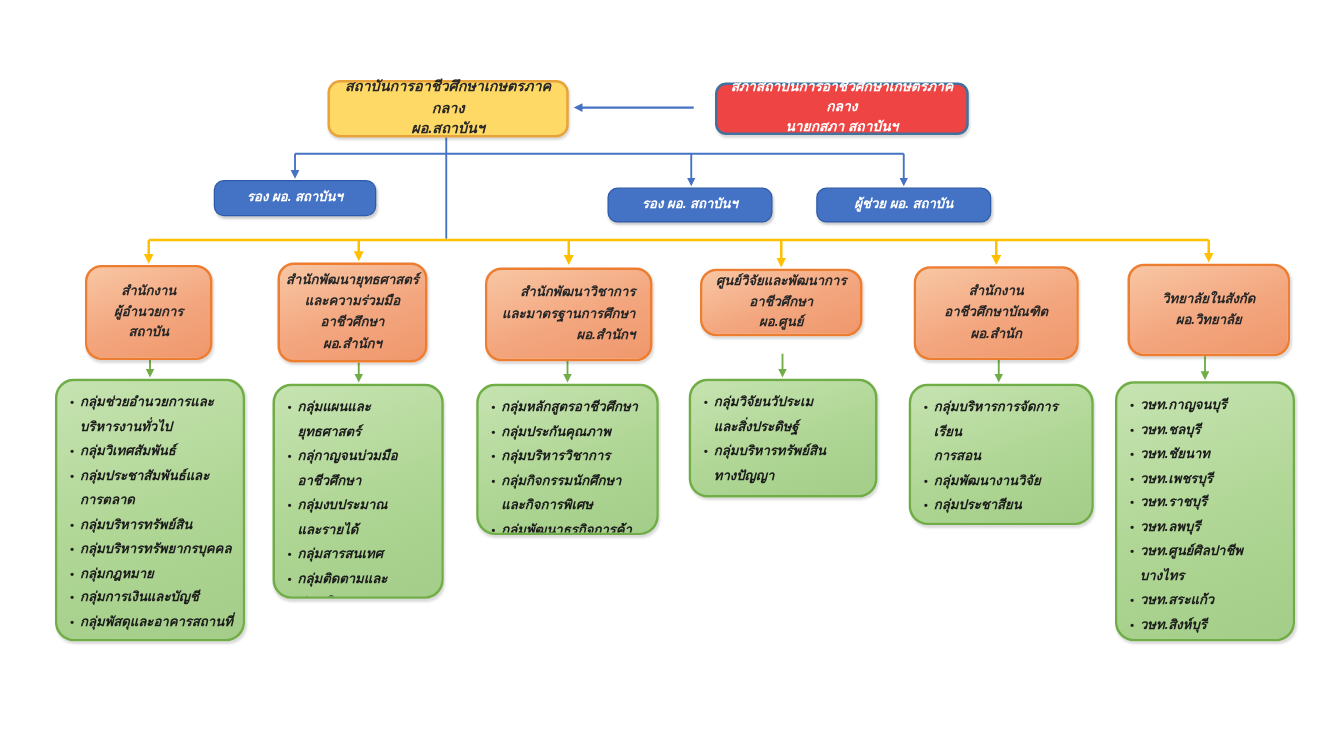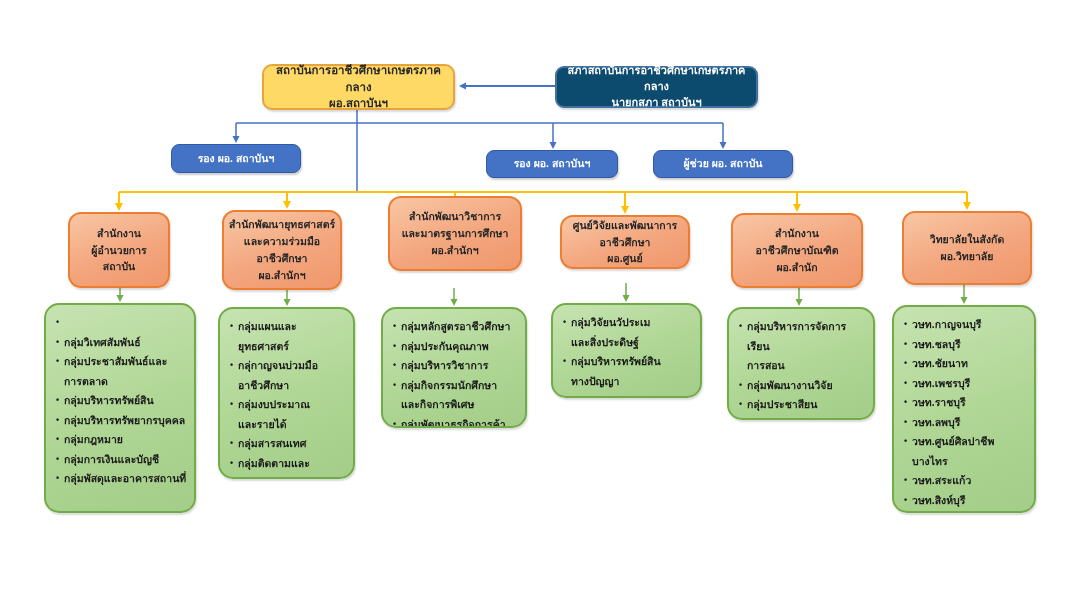--- a/index.html
+++ b/index.html
@@ -1,24 +1,24 @@
 <!DOCTYPE html>
 <html><head>
 <meta charset="utf-8">
 <style>
   html,body{margin:0;padding:0;background:#fff;}
   body{font-family:"Liberation Sans","DejaVu Sans",sans-serif;}
   .canvas{position:relative;width:1074px;height:604px;background:#fff;overflow:hidden;}
   .connector-layer{position:absolute;left:0;top:0;width:1074px;height:604px;pointer-events:none;}
   .box{position:absolute;box-sizing:border-box;display:flex;align-items:center;justify-content:center;
-       text-align:center;white-space:pre-line;font-weight:700;color:#262626;line-height:1.45;}
+       text-align:center;white-space:pre-line;font-weight:700;color:#262626;line-height:1.45;font-style:italic;}
   .root-box{background:#FFD966;border:2px solid #E8A33B;border-radius:10px;font-size:11.5px;
             box-shadow:1px 2px 2px rgba(0,0,0,.15);}
-  .council-box{background:#0c4a6e;border:2px solid #41719C;border-radius:9px;color:#fff;font-size:11px;
-            box-shadow:1px 2px 2px rgba(0,0,0,.15);}
+  .council-box{background:#ef4444;border:2px solid #41719C;border-radius:9px;color:#fff;font-size:11px;
+            box-shadow:1px 2px 2px rgba(0,0,0,.15);margin-left:17px;}
   .exec-box{background:#4472C4;border:1px solid #2E5AA8;border-radius:8px;color:#fff;font-size:10.5px;
             box-shadow:1px 2px 2px rgba(0,0,0,.2);}
   .dept-box{background:linear-gradient(160deg,#F8C6A4 0%,#F3A67E 55%,#F0976C 100%);
             border:2px solid #ED7D31;border-radius:13px;font-size:10.5px;line-height:1.6;
             box-shadow:1px 2px 2px rgba(0,0,0,.15);}
   .unit-box{background:linear-gradient(160deg,#C6E3B1 0%,#AFD694 55%,#A3CD89 100%);
             border:2px solid #70AD47;border-radius:15px;align-items:flex-start;justify-content:flex-start;
             padding:8px 6px 4px 10px;font-size:10.5px;box-shadow:1px 2px 2px rgba(0,0,0,.15);overflow:hidden;}
   .unit-list{display:block;width:100%;text-align:left;}
   .li{display:flex;line-height:19.5px;color:#1a1a1a;}
@@ -77,34 +77,35 @@
   <div class="box exec-box" style="left:486px;top:150px;width:132px;height:28px;">รอง ผอ. สถาบันฯ</div>
   <div class="box exec-box" style="left:653px;top:150px;width:140px;height:28px;text-align:right;">ผู้ช่วย ผอ. สถาบัน</div>
 
   <div class="box dept-box" style="left:68px;top:212px;width:102px;height:76px;">สำนักงาน
 ผู้อำนวยการ
 สถาบัน</div>
   <div class="box dept-box" style="left:222px;top:210px;width:120px;height:80px;">สำนักพัฒนายุทธศาสตร์
 และความร่วมมือ
 อาชีวศึกษา
 ผอ.สำนักฯ</div>
-  <div class="box dept-box" style="left:388px;top:196px;width:134px;height:75px;">สำนักพัฒนาวิชาการ
+  <div class="box dept-box" style="left:388px;top:214px;width:134px;height:75px;text-align:right;">สำนักพัฒนาวิชาการ
 และมาตรฐานการศึกษา
 ผอ.สำนักฯ</div>
   <div class="box dept-box" style="left:560px;top:215px;width:130px;height:54px;">ศูนย์วิจัยและพัฒนาการ
 อาชีวศึกษา
 ผอ.ศูนย์</div>
   <div class="box dept-box" style="left:731px;top:213px;width:132px;height:75px;">สำนักงาน
 อาชีวศึกษาบัณฑิต
 ผอ.สำนัก</div>
   <div class="box dept-box" style="left:902px;top:211px;width:130px;height:74px;text-align:center;">วิทยาลัยในสังกัด
 ผอ.วิทยาลัย</div>
 
   <div class="box unit-box" style="left:44px;top:303px;width:152px;height:210px;">
-    <div class="unit-list"><div class="li"><span class="blt">•</span></div><div class="li"><span class="blt">•</span><span class="txt">กลุ่มวิเทศสัมพันธ์</span></div><div class="li"><span class="blt">•</span><span class="txt">กลุ่มประชาสัมพันธ์และ
+    <div class="unit-list"><div class="li"><span class="blt">•</span><span class="txt">กลุ่มช่วยอำนวยการและ
+บริหารงานทั่วไป</span></div><div class="li"><span class="blt">•</span><span class="txt">กลุ่มวิเทศสัมพันธ์</span></div><div class="li"><span class="blt">•</span><span class="txt">กลุ่มประชาสัมพันธ์และ
 การตลาด</span></div><div class="li"><span class="blt">•</span><span class="txt">กลุ่มบริหารทรัพย์สิน</span></div><div class="li"><span class="blt">•</span><span class="txt">กลุ่มบริหารทรัพยากรบุคคล</span></div><div class="li"><span class="blt">•</span><span class="txt">กลุ่มกฎหมาย</span></div><div class="li"><span class="blt">•</span><span class="txt">กลุ่มการเงินและบัญชี</span></div><div class="li"><span class="blt">•</span><span class="txt">กลุ่มพัสดุและอาคารสถานที่</span></div></div>
   </div>
   <div class="box unit-box" style="left:218px;top:307px;width:137px;height:172px;">
     <div class="unit-list"><div class="li"><span class="blt">•</span><span class="txt">กลุ่มแผนและยุทธศาสตร์</span></div><div class="li"><span class="blt">•</span><span class="txt">กลุ่กาญจนบ่วมมือ
 อาชีวศึกษา</span></div><div class="li"><span class="blt">•</span><span class="txt">กลุ่มงบประมาณ
 และรายได้</span></div><div class="li"><span class="blt">•</span><span class="txt">กลุ่มสารสนเทศ</span></div><div class="li"><span class="blt">•</span><span class="txt">กลุ่มติดตามและ
 ประเมินผล</span></div></div>
   </div>
   <div class="box unit-box" style="left:381px;top:307px;width:146px;height:121px;">
     <div class="unit-list"><div class="li"><span class="blt">•</span><span class="txt">กลุ่มหลักสูตรอาชีวศึกษา</span></div><div class="li"><span class="blt">•</span><span class="txt">กลุ่มประกันคุณภาพ</span></div><div class="li"><span class="blt">•</span><span class="txt">กลุ่มบริหารวิชาการ</span></div><div class="li"><span class="blt">•</span><span class="txt">กลุ่มกิจกรรมนักศึกษา

